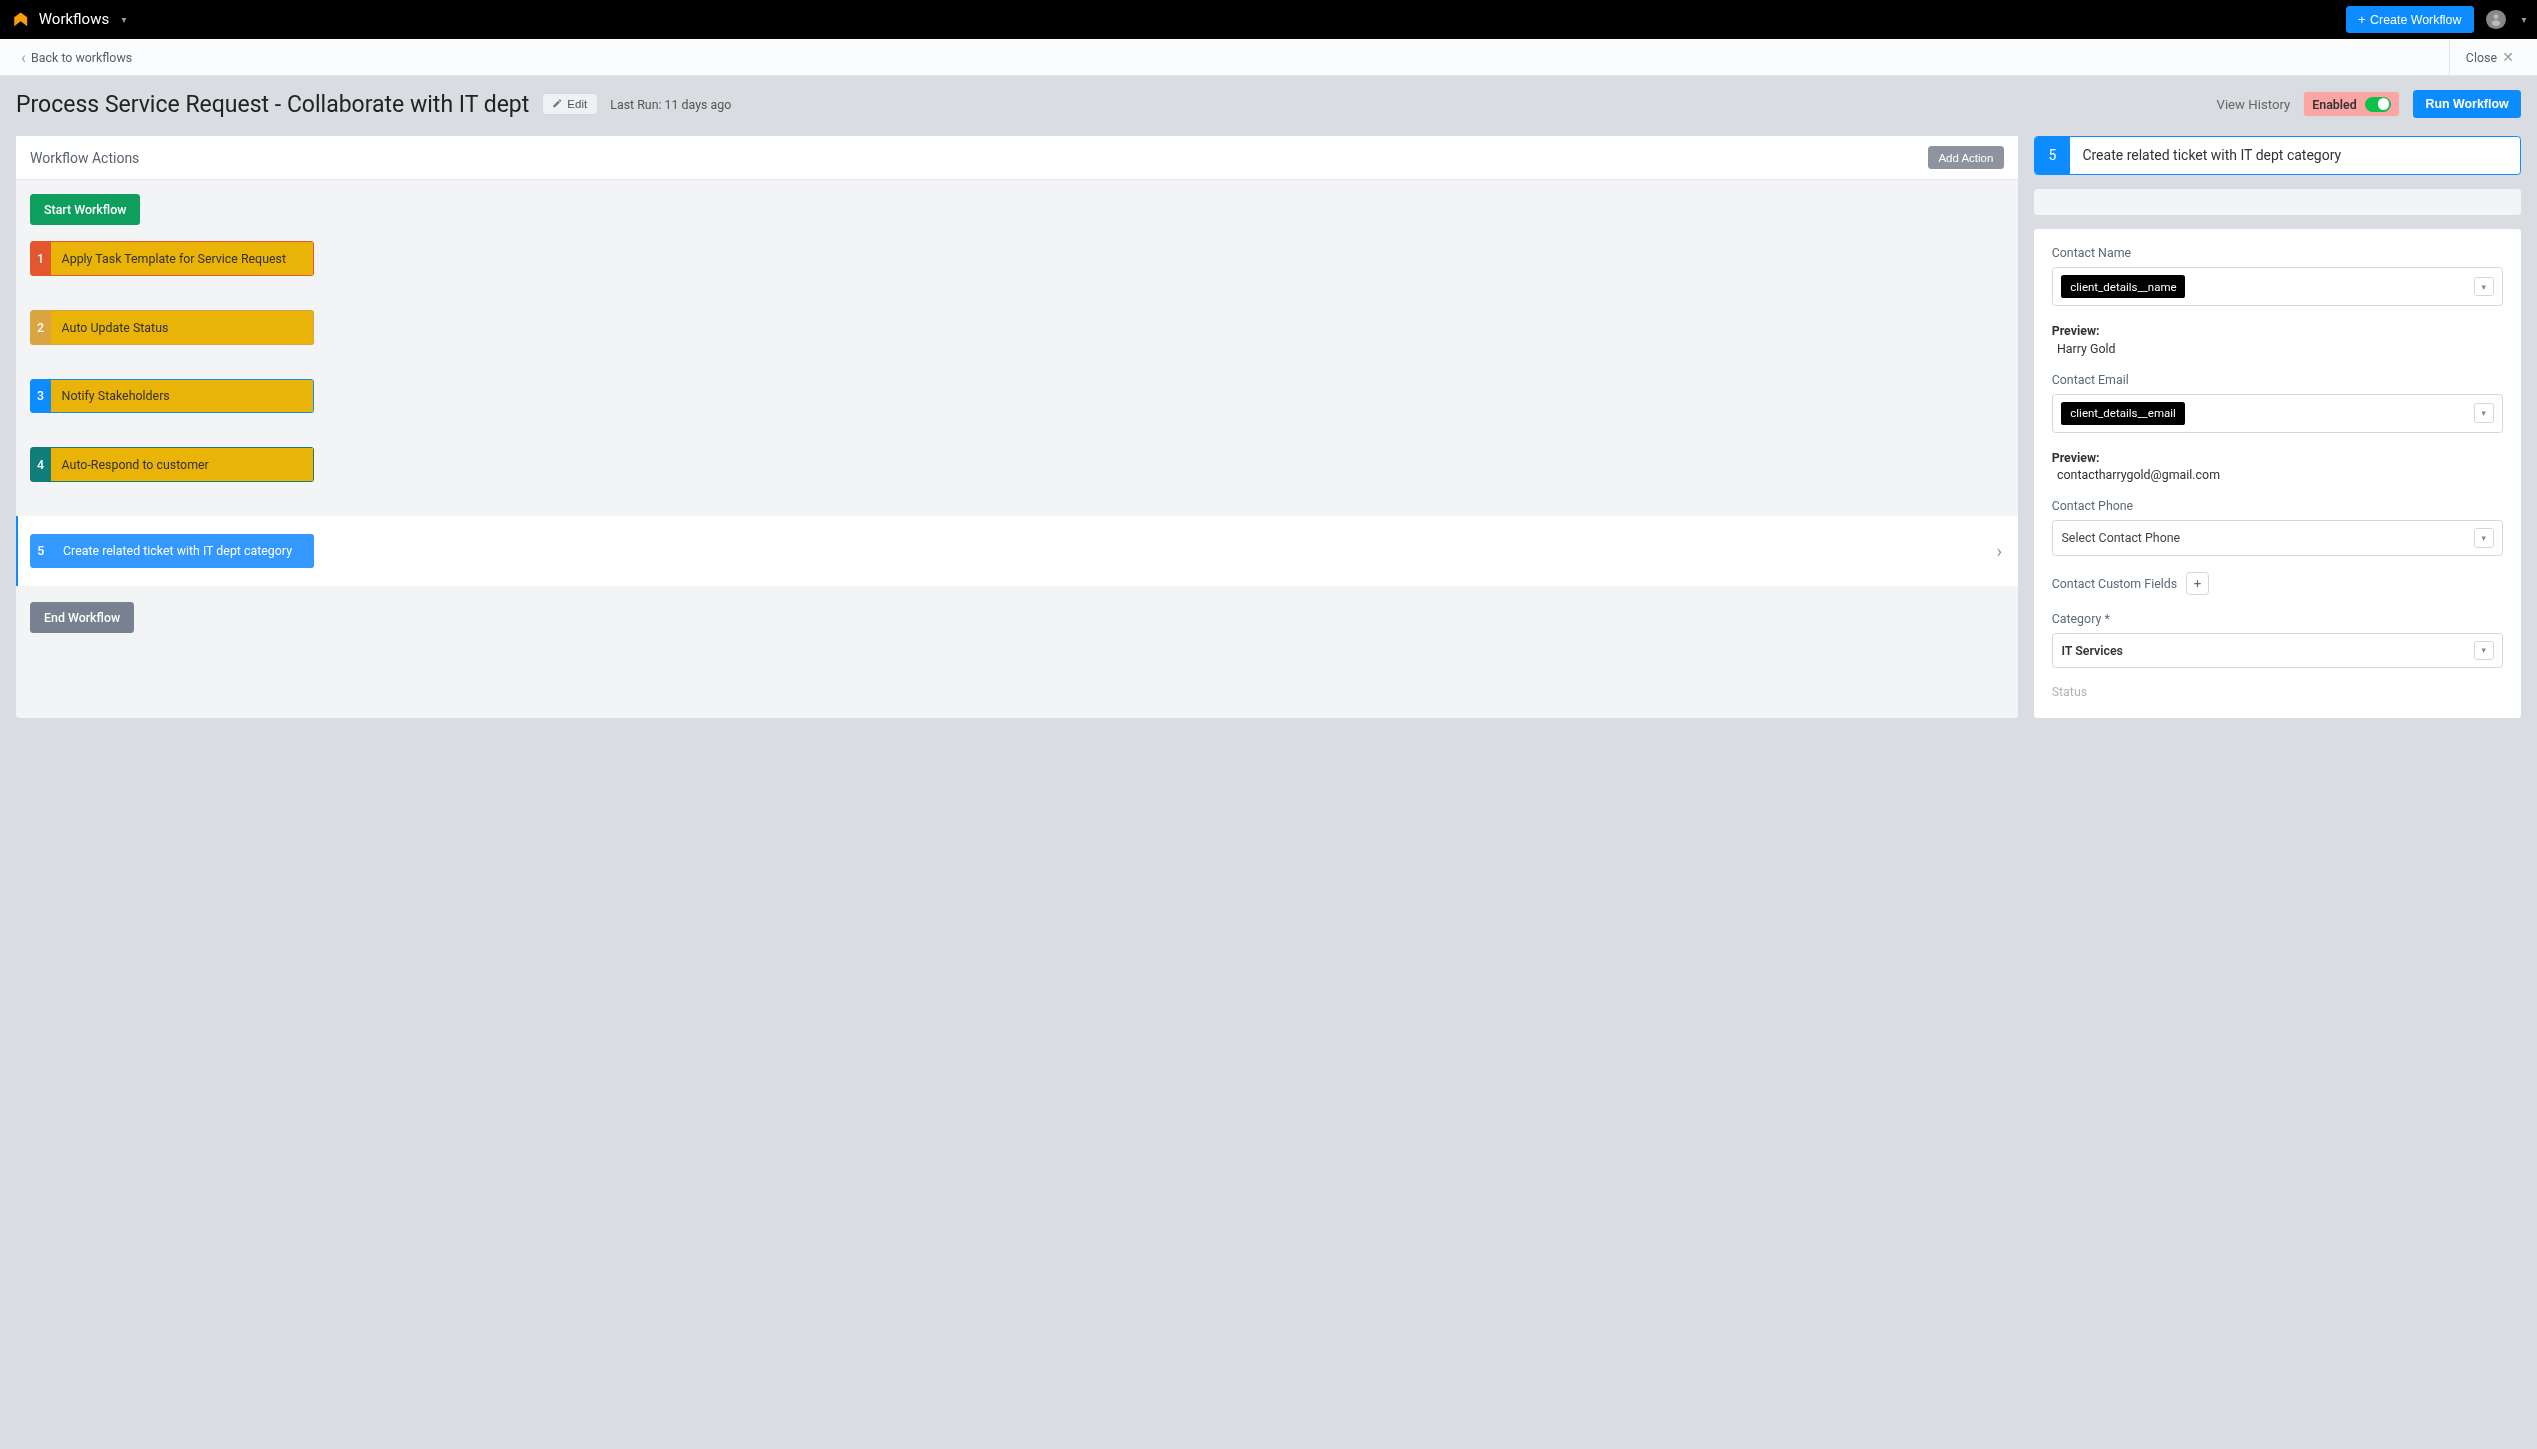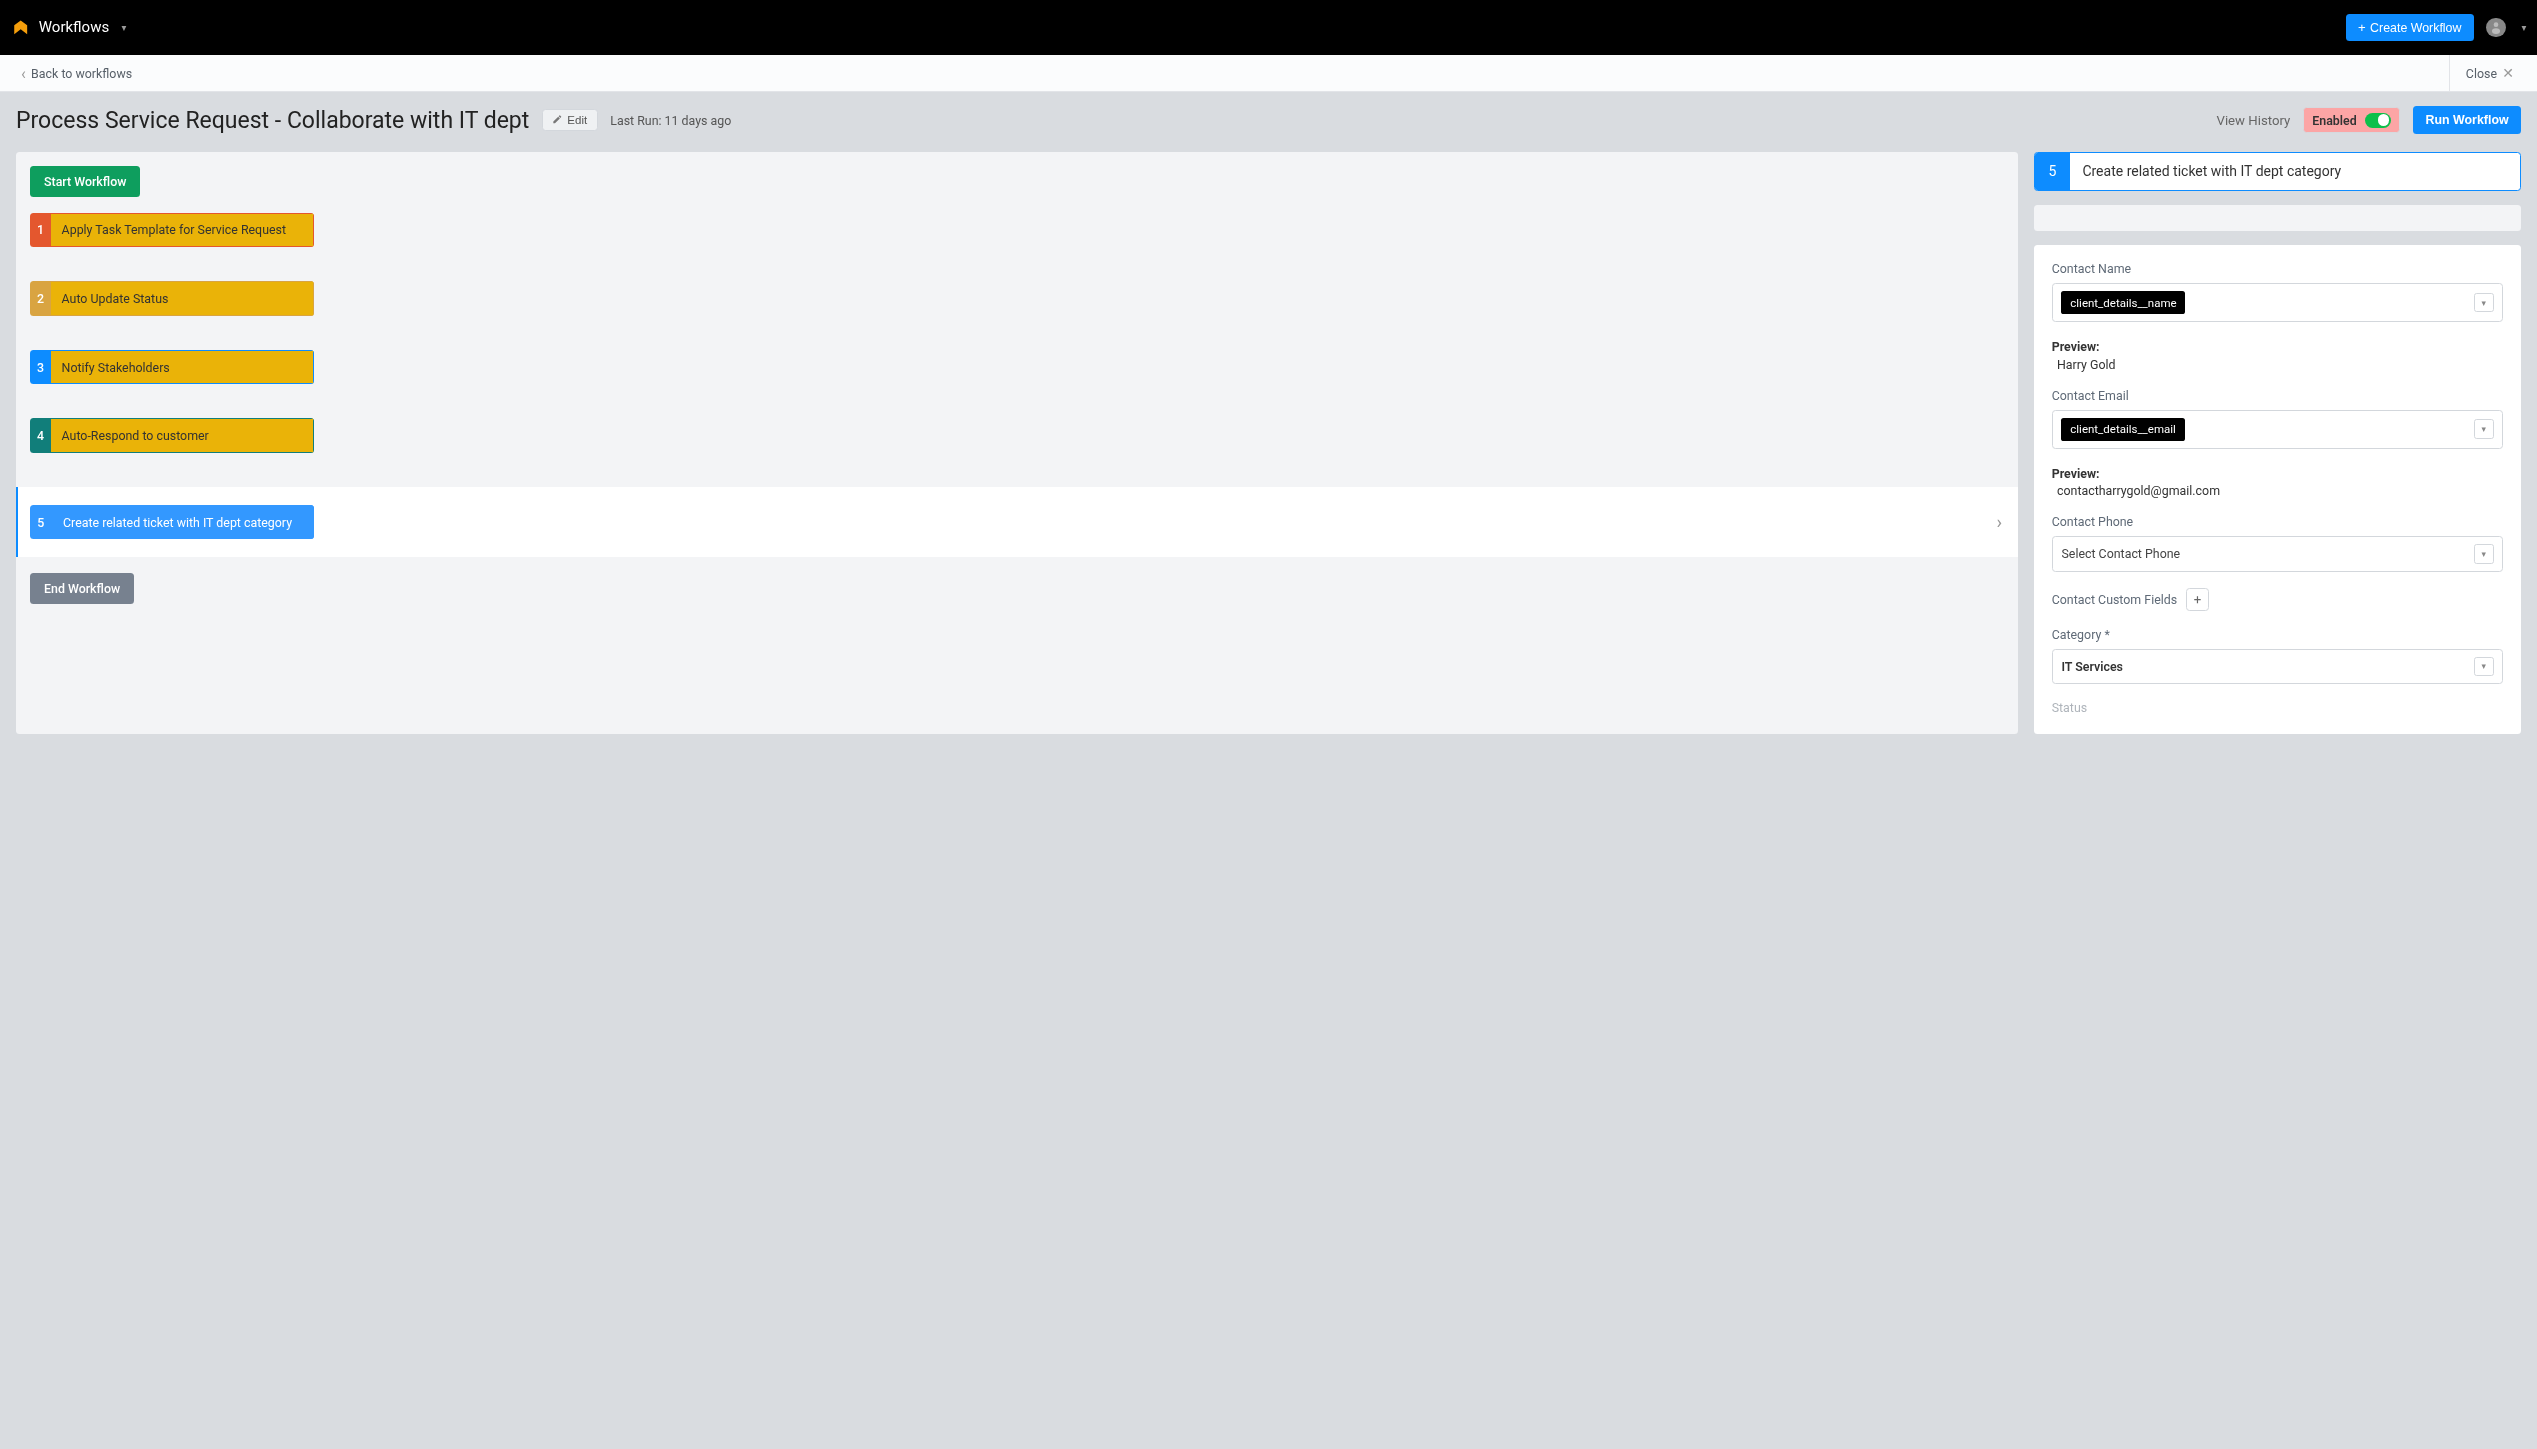--- a/index.html
+++ b/index.html
@@ -9,21 +9,21 @@
     }
     body {
       font-family: -apple-system, BlinkMacSystemFont, "Segoe UI", Roboto, Helvetica, Arial, sans-serif;
       background: #d9dce0;
       font-size: 12.4px;
       color: #333;
     }
     .top-nav {
       background: #000;
       color: #fff;
-      height: 55px;
+      height: 39px;
       display: flex;
       align-items: center;
       justify-content: space-between;
       padding: 0 10.6px;
     }
     .top-nav-left {
       display: flex;
       align-items: center;
       gap: 8.8px;
     }
@@ -481,20 +481,24 @@
       <span>Enabled</span>
       <div class="toggle"></div>
     </div>
     <button class="btn-run">Run Workflow</button>
   </div>
 </div>
 
 <div class="main-content">
 
   <div class="actions-panel">
+    <div class="actions-header">
+      <span class="actions-title">Workflow Actions</span>
+      <button class="btn-add-action">Add Action</button>
+    </div>
     <div class="actions-body">
       <div class="workflow-btn start-workflow">Start Workflow</div>
 
       <div class="action-row-wrapper">
         <div class="action-row action-row-1">
           <div class="action-num action-num-1">1</div>
           <div class="action-label">Apply Task Template for Service Request</div>
         </div>
       </div>
 

